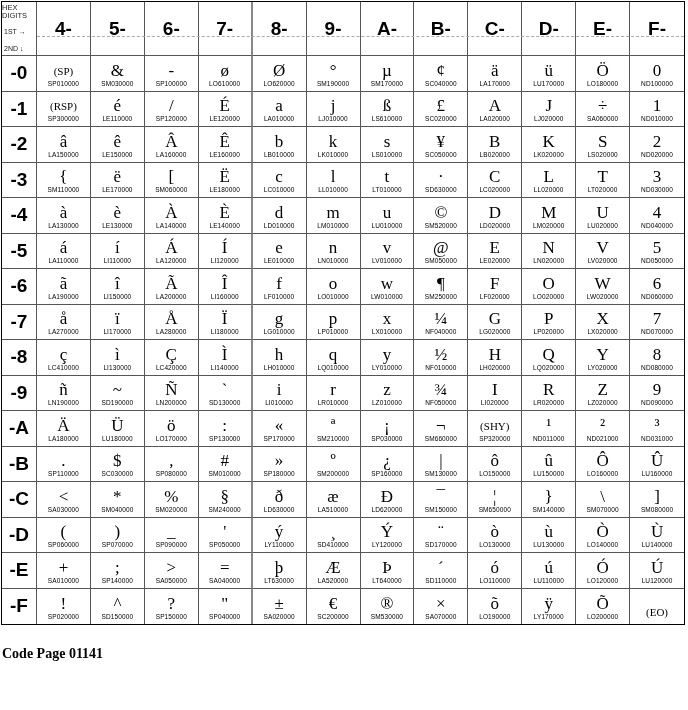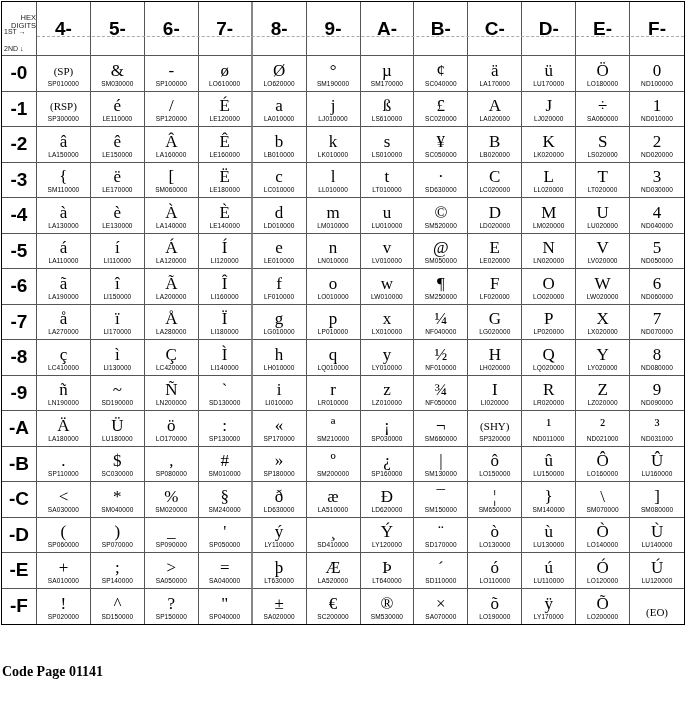--- a/index.html
+++ b/index.html
@@ -38,29 +38,29 @@
   }
   .col-head {
     font-family:"Liberation Sans", sans-serif; font-weight:bold;
     font-size:19px; justify-content:center;
   }
   .row-head {
     font-family:"Liberation Sans", sans-serif; font-weight:bold;
     font-size:19px; justify-content:center;
   }
   .corner { justify-content:flex-start; align-items:stretch; }
-  .corner .hex { font-size:7.5px; line-height:8px; text-align:right; margin-top:12px; color:#222; }
+  .corner .hex { font-size:7.5px; line-height:8px; text-align:left; margin-top:2px; color:#222; }
   .corner .first { font-size:7px; position:absolute; left:2px; top:26px; color:#222; }
   .corner .second { font-size:7px; position:absolute; left:2px; top:43px; color:#222; }
   .dash-h {
     position:absolute; left:35px; right:0; top:34px;
     border-top:1px dashed #aaa; pointer-events:none;
   }
   #caption {
-    position:absolute; left:2px; top:664px;
+    position:absolute; left:2px; top:646px;
     font-family:"Liberation Serif", serif; font-weight:bold; font-size:14px;
   }
 </style>
 </head>
 <body>
 
 <div id="grid" style="position: absolute;">
     <div class="cell corner">
       <div class="hex">HEX DIGITS</div>
       <div class="first">1ST →</div>

